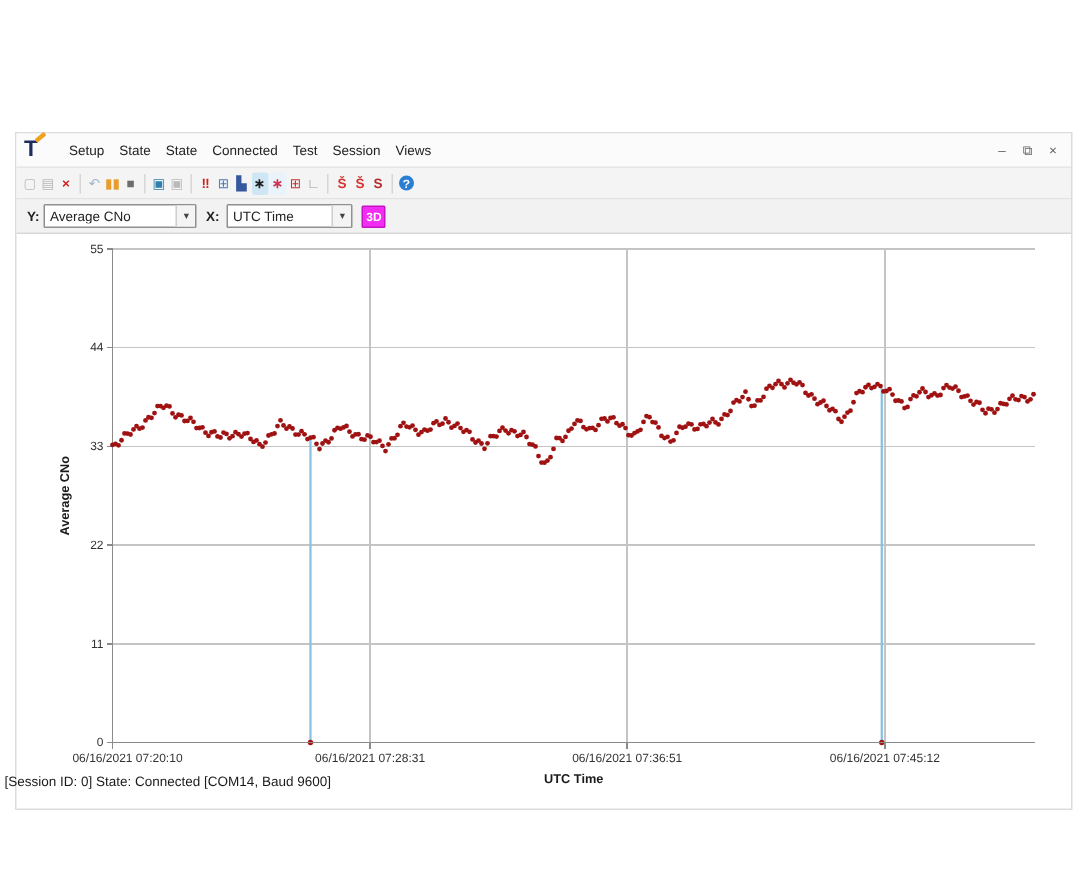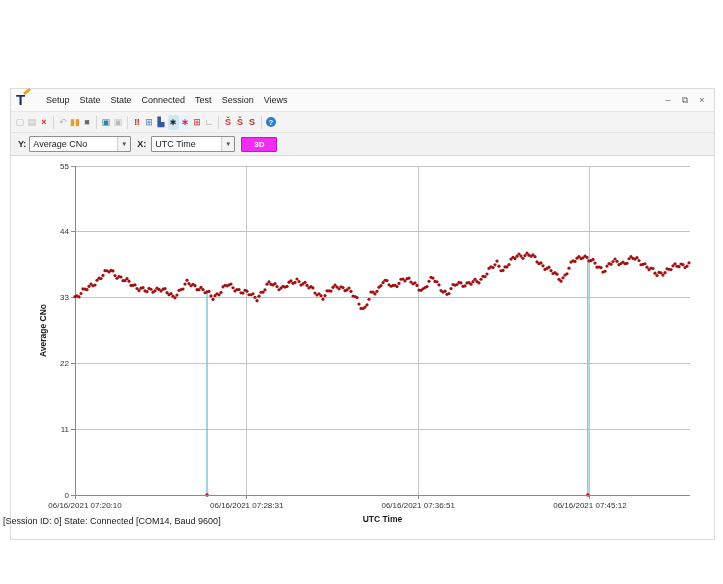--- a/index.html
+++ b/index.html
@@ -59,21 +59,21 @@
     display:flex;align-items:center;box-sizing:border-box;cursor:default;
   }
   .combo-text{font-size:9px;color:#222;padding-left:3px;flex:1;white-space:nowrap;overflow:hidden;}
   .combo-arrow{
     width:12px;text-align:center;font-size:7px;color:#444;border-left:1px solid #cfcfcf;
     align-self:stretch;display:flex;align-items:center;justify-content:center;background:#f4f4f4;
   }
   .combo-y{width:102px;}
   .combo-x{width:84px;margin-left:2px;}
   .btn3d{
-    width:36px;height:15px;margin-left:6px;border:1px solid #c214c2;background:#f22cf2;
+    width:16px;height:15px;margin-left:6px;border:1px solid #c214c2;background:#f22cf2;
     color:#fff;font-weight:bold;font-size:8px;line-height:13px;text-align:center;
     border-radius:1px;padding:0;font-family:"Liberation Sans",sans-serif;cursor:default;
   }
   
   #chart{position:absolute;left:0;top:0;pointer-events:none;}
   
   .statusbar{
     position:absolute;left:3px;top:516px;font-size:9px;color:#1a1a1a;white-space:nowrap;
   }
 </style>

